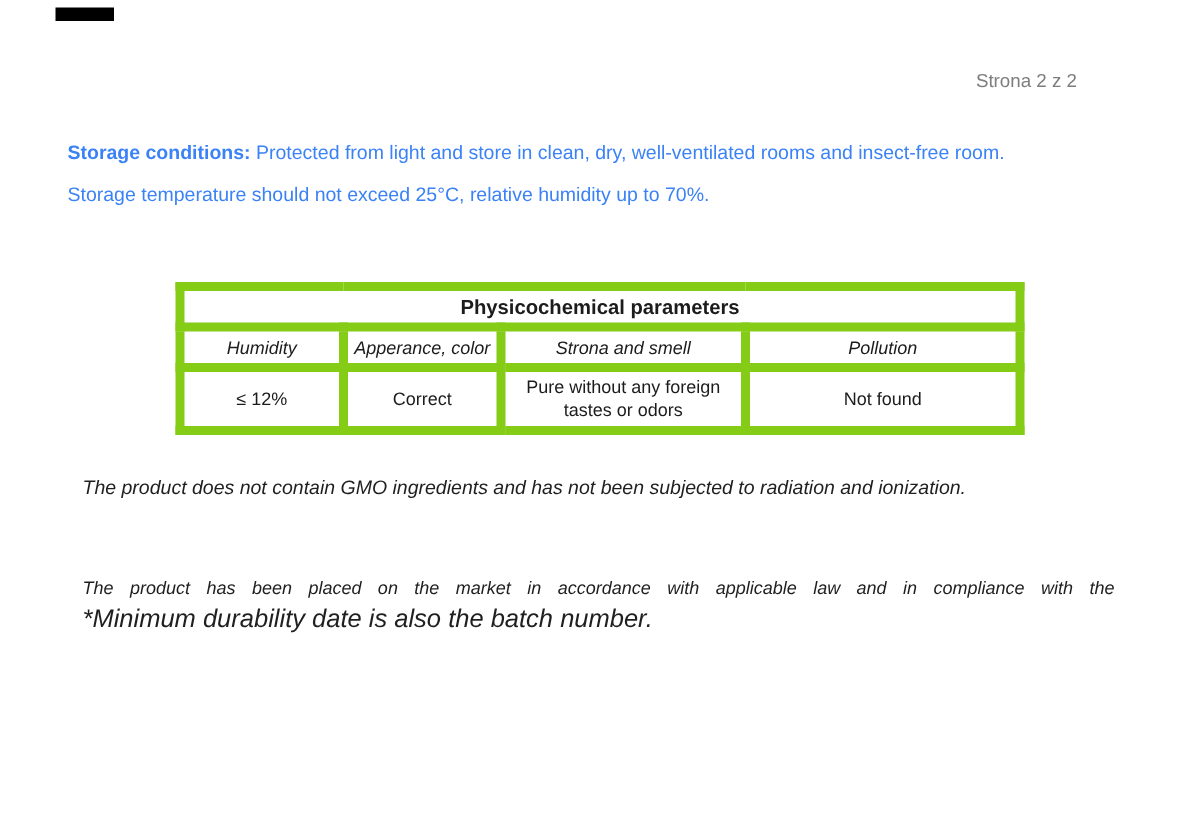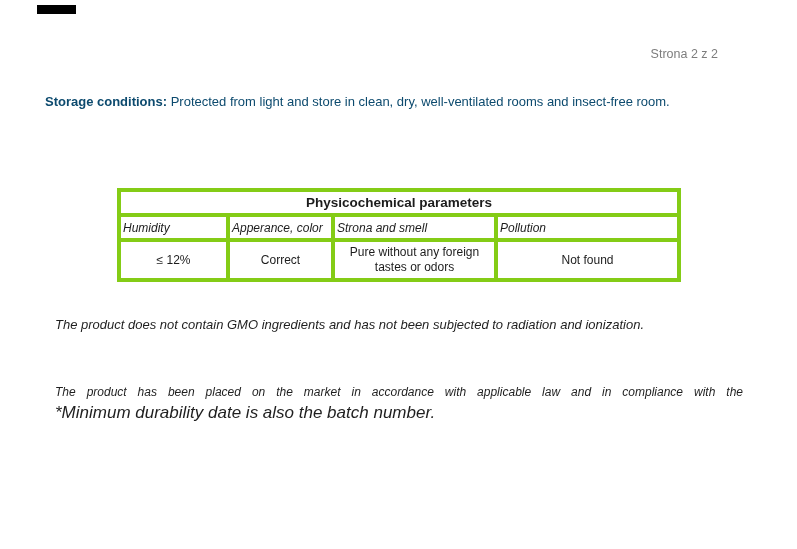--- a/index.html
+++ b/index.html
@@ -28,49 +28,49 @@
     color: #7d7d7d;
     white-space: nowrap;
   }
 
   .storage {
     position: absolute;
     left: 45px; top: 88px;
     width: 700px;
     font-size: 13px;
     line-height: 28px;
-    color: #0c4a6e;
+    color: #3b82f6;
   }
   .storage .bold { font-weight: bold; }
   .storage .line { white-space: nowrap; }
 
   table.params {
     position: absolute;
     left: 117px; top: 188px;
     width: 560px;
     border-collapse: collapse;
     table-layout: fixed;
     font-size: 12px;
     color: #1c1c1c;
   }
   table.params, table.params td, table.params th {
-    border: 4px solid #84cc16;
+    border: 6px solid #84cc16;
   }
   table.params { border: 2px solid #000000; }
   table.params .title-cell {
     font-weight: bold;
     font-size: 13.5px;
     text-align: center;
     height: 19px;
     padding: 1px 2px;
   }
   table.params th.colhead {
     font-style: italic;
     font-weight: normal;
-    text-align: left;
+    text-align: center;
     height: 19px;
     padding: 1px 2px;
   }
   table.params td.cell {
     text-align: center;
     vertical-align: middle;
     height: 34px;
     padding: 1px 4px;
     line-height: 15px;
   }
@@ -101,20 +101,21 @@
 <body>
 
 <div class="page">
 
   <div class="redaction"></div>
 
   <div class="page-number">Strona 2 z 2</div>
 
   <div class="storage">
     <div class="line"><span class="bold">Storage conditions:</span><span> Protected from light and store in clean, dry, well-ventilated rooms and insect-free room.</span></div>
+    <div class="line">Storage temperature should not exceed 25°C, relative humidity up to 70%.</div>
   </div>
 
   <table class="params">
     <colgroup>
       <col class="col-humidity">
         <col class="col-appearance">
         <col class="col-taste">
         <col class="col-pollution">
     </colgroup>
     <tbody>

